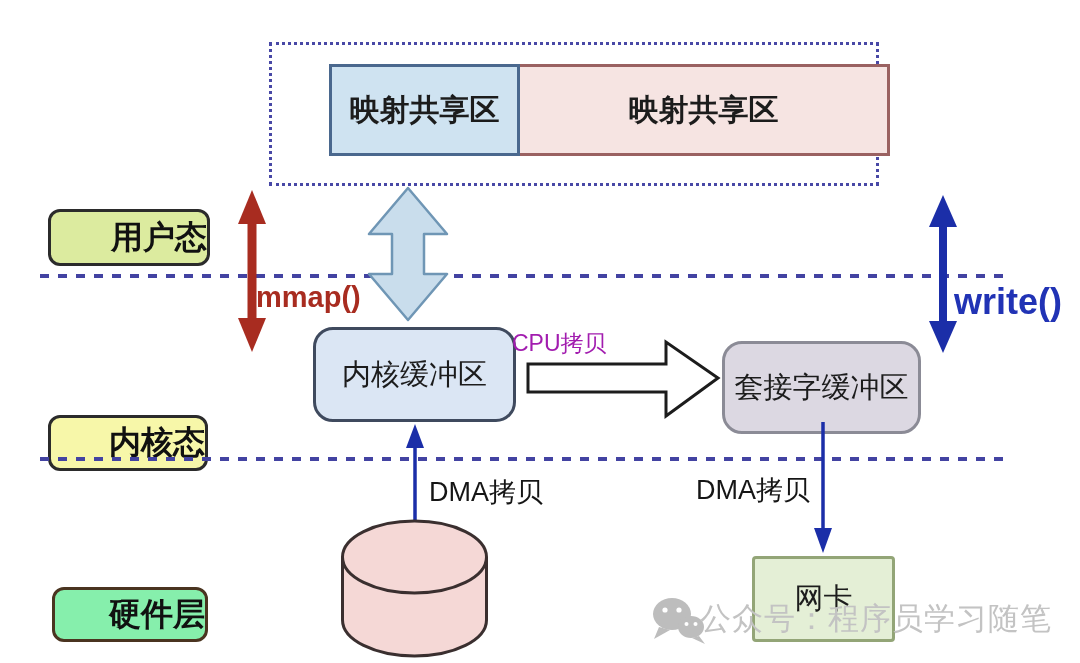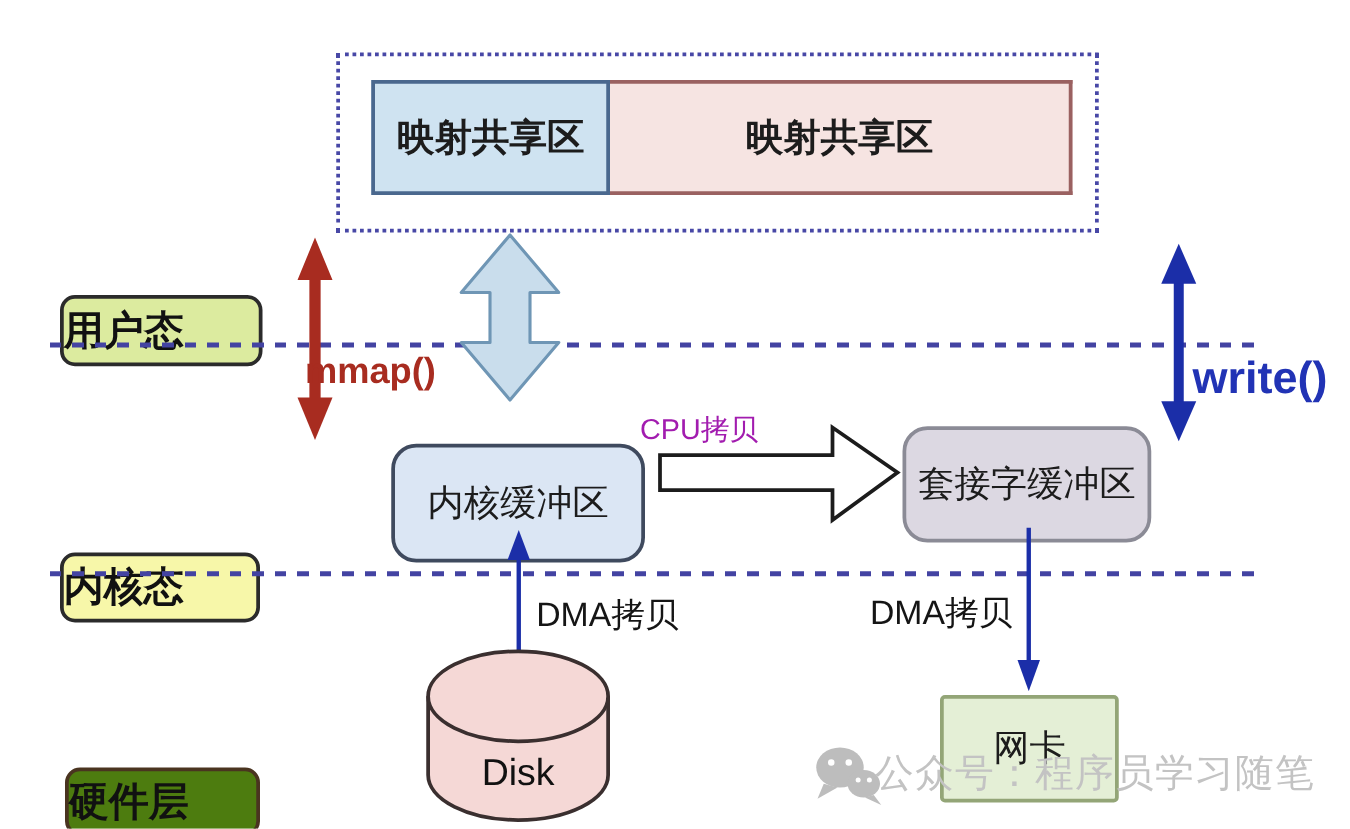--- a/index.html
+++ b/index.html
@@ -8,50 +8,50 @@
     font-family:"Liberation Sans","DejaVu Sans",sans-serif;color:#111;
   }
   .abs{position:absolute;}
   
   .dotted-frame{
     left:269px;top:42px;width:604px;height:138px;
     border:3px dotted #4848a6;
   }
   .seg-box{
     top:64px;height:92px;display:flex;align-items:center;justify-content:center;
-    font-size:30px;font-weight:bold;color:#1c1c1c;box-sizing:border-box;
+    font-size:30px;font-weight:bold;color:#1c1c1c;box-sizing:border-box;margin-left:32px;
   }
   .seg-mapped{left:297px;width:191px;background:#cfe3f1;border:3px solid #4a688e;}
   .seg-user{left:488px;width:370px;background:#f6e4e2;border:3px solid #9a6161;border-left:none;}
   
   .layer-pill{
-    display:flex;align-items:center;justify-content:flex-start;
+    display:flex;align-items:center;justify-content:flex-end;
     font-size:32px;font-weight:bold;color:#111;
-    border:3px solid #2b2b2b;border-radius:12px;box-sizing:border-box;margin-top:27px;
+    border:3px solid #2b2b2b;border-radius:12px;box-sizing:border-box;
   }
   .pill-user{left:48px;top:209px;width:162px;height:57px;background:#dceb9f;}
   .pill-kernel{left:48px;top:415px;width:160px;height:56px;background:#f7f7a9;}
-  .pill-hw{left:52px;top:587px;width:156px;height:55px;background:#4d7c0f;border-color:#4a3420;}
+  .pill-hw{left:52px;top:587px;width:156px;height:55px;background:#86efac;border-color:#4a3420;}
   
   .dashline{
     left:40px;width:968px;height:4px;
     background:repeating-linear-gradient(90deg,#4343a2 0 9px,transparent 9px 18px);
   }
   .dash1{top:274px;}
   .dash2{top:457px;}
   
   .node{
     display:flex;align-items:center;justify-content:center;
     font-size:29px;color:#1c1c1c;box-sizing:border-box;border-radius:20px;
   }
-  .node-kernelbuf{left:313px;top:327px;width:203px;height:95px;background:#dbe6f4;border:3px solid #3f4a5e;margin-top:28px;}
+  .node-kernelbuf{left:313px;top:327px;width:203px;height:95px;background:#dbe6f4;border:3px solid #3f4a5e;}
   .node-socketbuf{left:722px;top:329px;width:199px;height:93px;background:#dcd8e2;border:3px solid #8b8b96;margin-top:12px;}
   .node-nic{left:752px;top:556px;width:143px;height:86px;background:#e4efd6;border:3px solid #93a577;border-radius:4px;}
   
-  .t-mmap{left:244px;top:281px;font-size:29px;font-weight:bold;color:#a82c20;}
+  .t-mmap{left:256px;top:281px;font-size:29px;font-weight:bold;color:#a82c20;}
   .t-write{left:954px;top:281px;font-size:36px;font-weight:bold;color:#2133b5;}
   .t-cpu{left:512px;top:328px;font-size:23px;color:#a21caf;}
   .t-dma-l{left:429px;top:474px;font-size:27px;color:#151515;}
   .t-dma-r{left:696px;top:472px;font-size:27px;color:#151515;}
   .t-disk{left:338px;top:602px;width:153px;text-align:center;font-size:30px;color:#111;}
   
   .watermark{
     left:700px;top:598px;font-size:31px;color:#c3c3c3;letter-spacing:1px;white-space:nowrap;
   }
 </style>
@@ -115,21 +115,20 @@
   <svg class="abs" style="left:403px;top:422px;" width="24" height="104">
     <line x1="12" y1="100" x2="12" y2="18" stroke="#1b2ea8" stroke-width="3.5"></line>
     <polygon points="12,2 3,26 21,26" fill="#1b2ea8"></polygon>
   </svg>
   <div class="abs t-dma-l">DMA拷贝</div>
 
   <svg class="abs" style="left:338px;top:516px;" width="153" height="147">
     <path d="M4.5,41 L4.5,104 A72,36 0 0 0 148.5,104 L148.5,41" fill="#f5d8d6" stroke="#3a2f2f" stroke-width="3"></path>
     <ellipse cx="76.5" cy="41" rx="72" ry="36" fill="#f5d8d6" stroke="#3a2f2f" stroke-width="3"></ellipse>
   </svg>
-  <div class="abs t-disk">Disk</div>
 
   <svg class="abs" style="left:811px;top:422px;" width="24" height="133">
     <line x1="12" y1="0" x2="12" y2="112" stroke="#1b2ea8" stroke-width="3.5"></line>
     <polygon points="12,131 3,106 21,106" fill="#1b2ea8"></polygon>
   </svg>
   <div class="abs t-dma-r">DMA拷贝</div>
 
   <div class="abs node node-nic">
     <span>网卡</span>
   </div>

